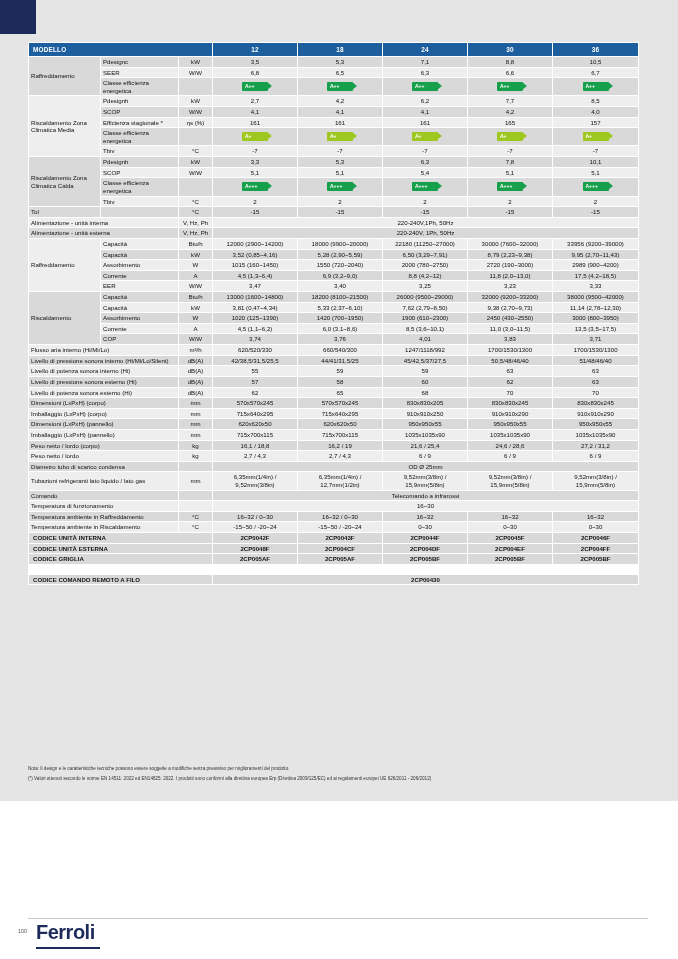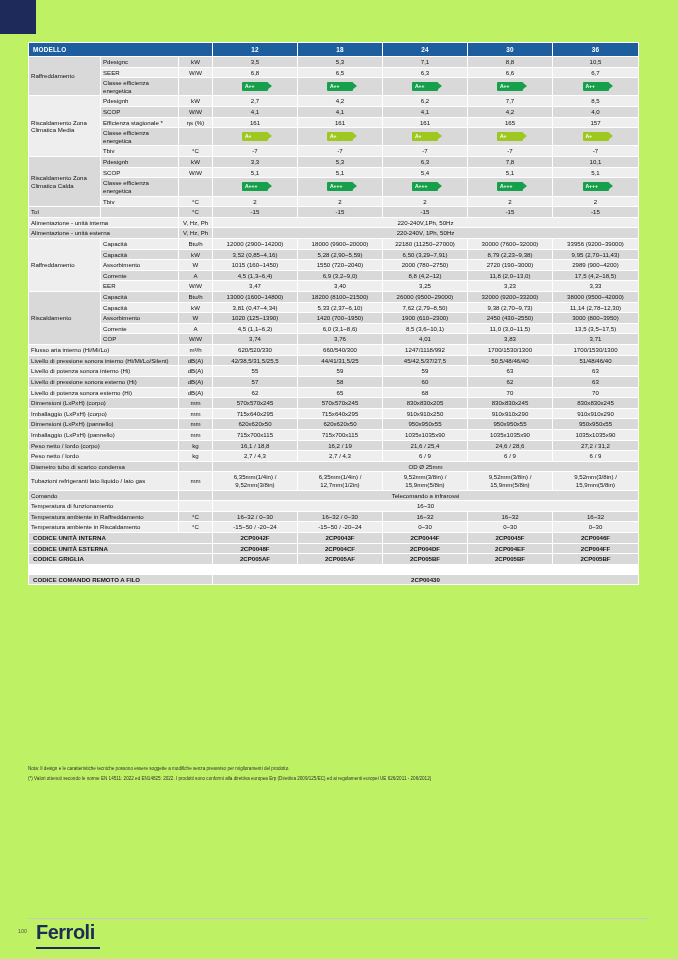--- a/index.html
+++ b/index.html
@@ -4,21 +4,21 @@
 <style>
   html,body{margin:0;padding:0;}
   body{
     width:678px;height:959px;
     background:#ffffff;
     font-family:"Liberation Sans", sans-serif;
     color:#111;
     position:relative;
     overflow:hidden;
   }
-  .page{position:relative;width:678px;height:959px;background:#bef264;}
+  .page{position:relative;width:678px;height:801px;background:#e5e5e5;}
   .corner-block{position:absolute;left:0;top:0;width:36px;height:34px;background:#1d2a5a;}
   .sheet{position:absolute;left:28px;top:42px;width:610px;}
   table.spec{
     border-collapse:collapse;
     width:610px;
     table-layout:fixed;
     font-size:6.1px;
     line-height:1.25;
   }
   table.spec td, table.spec th{

